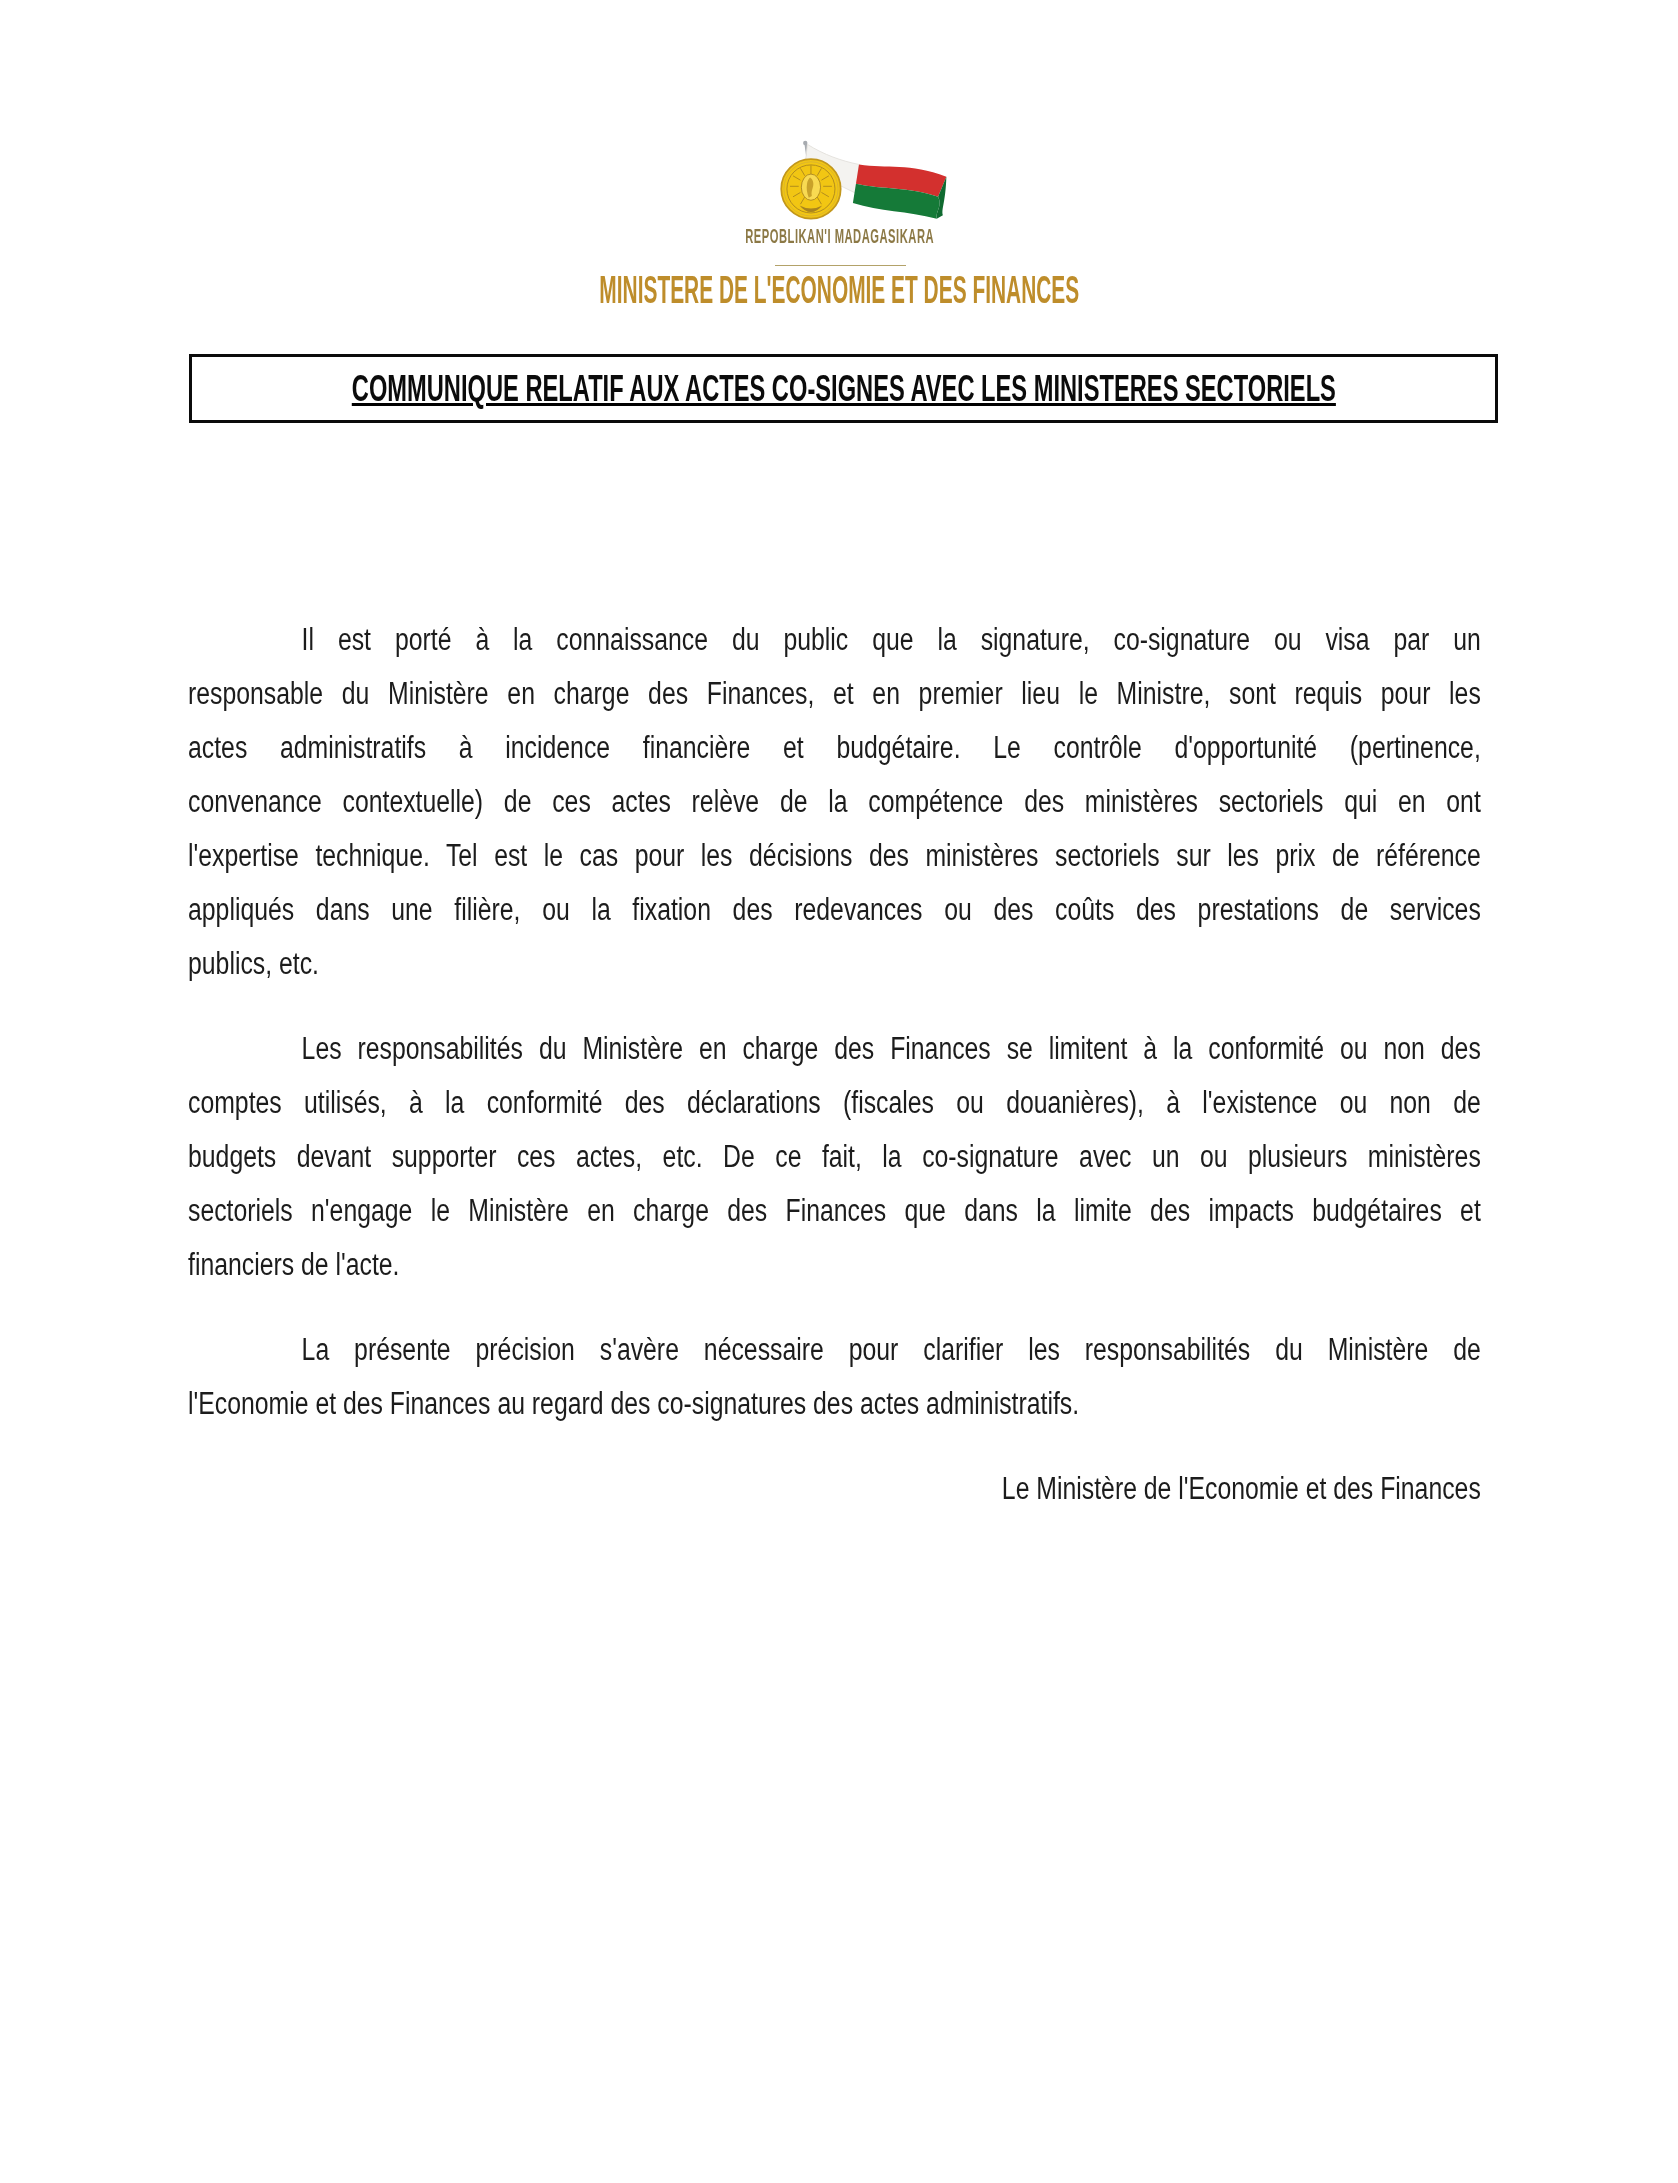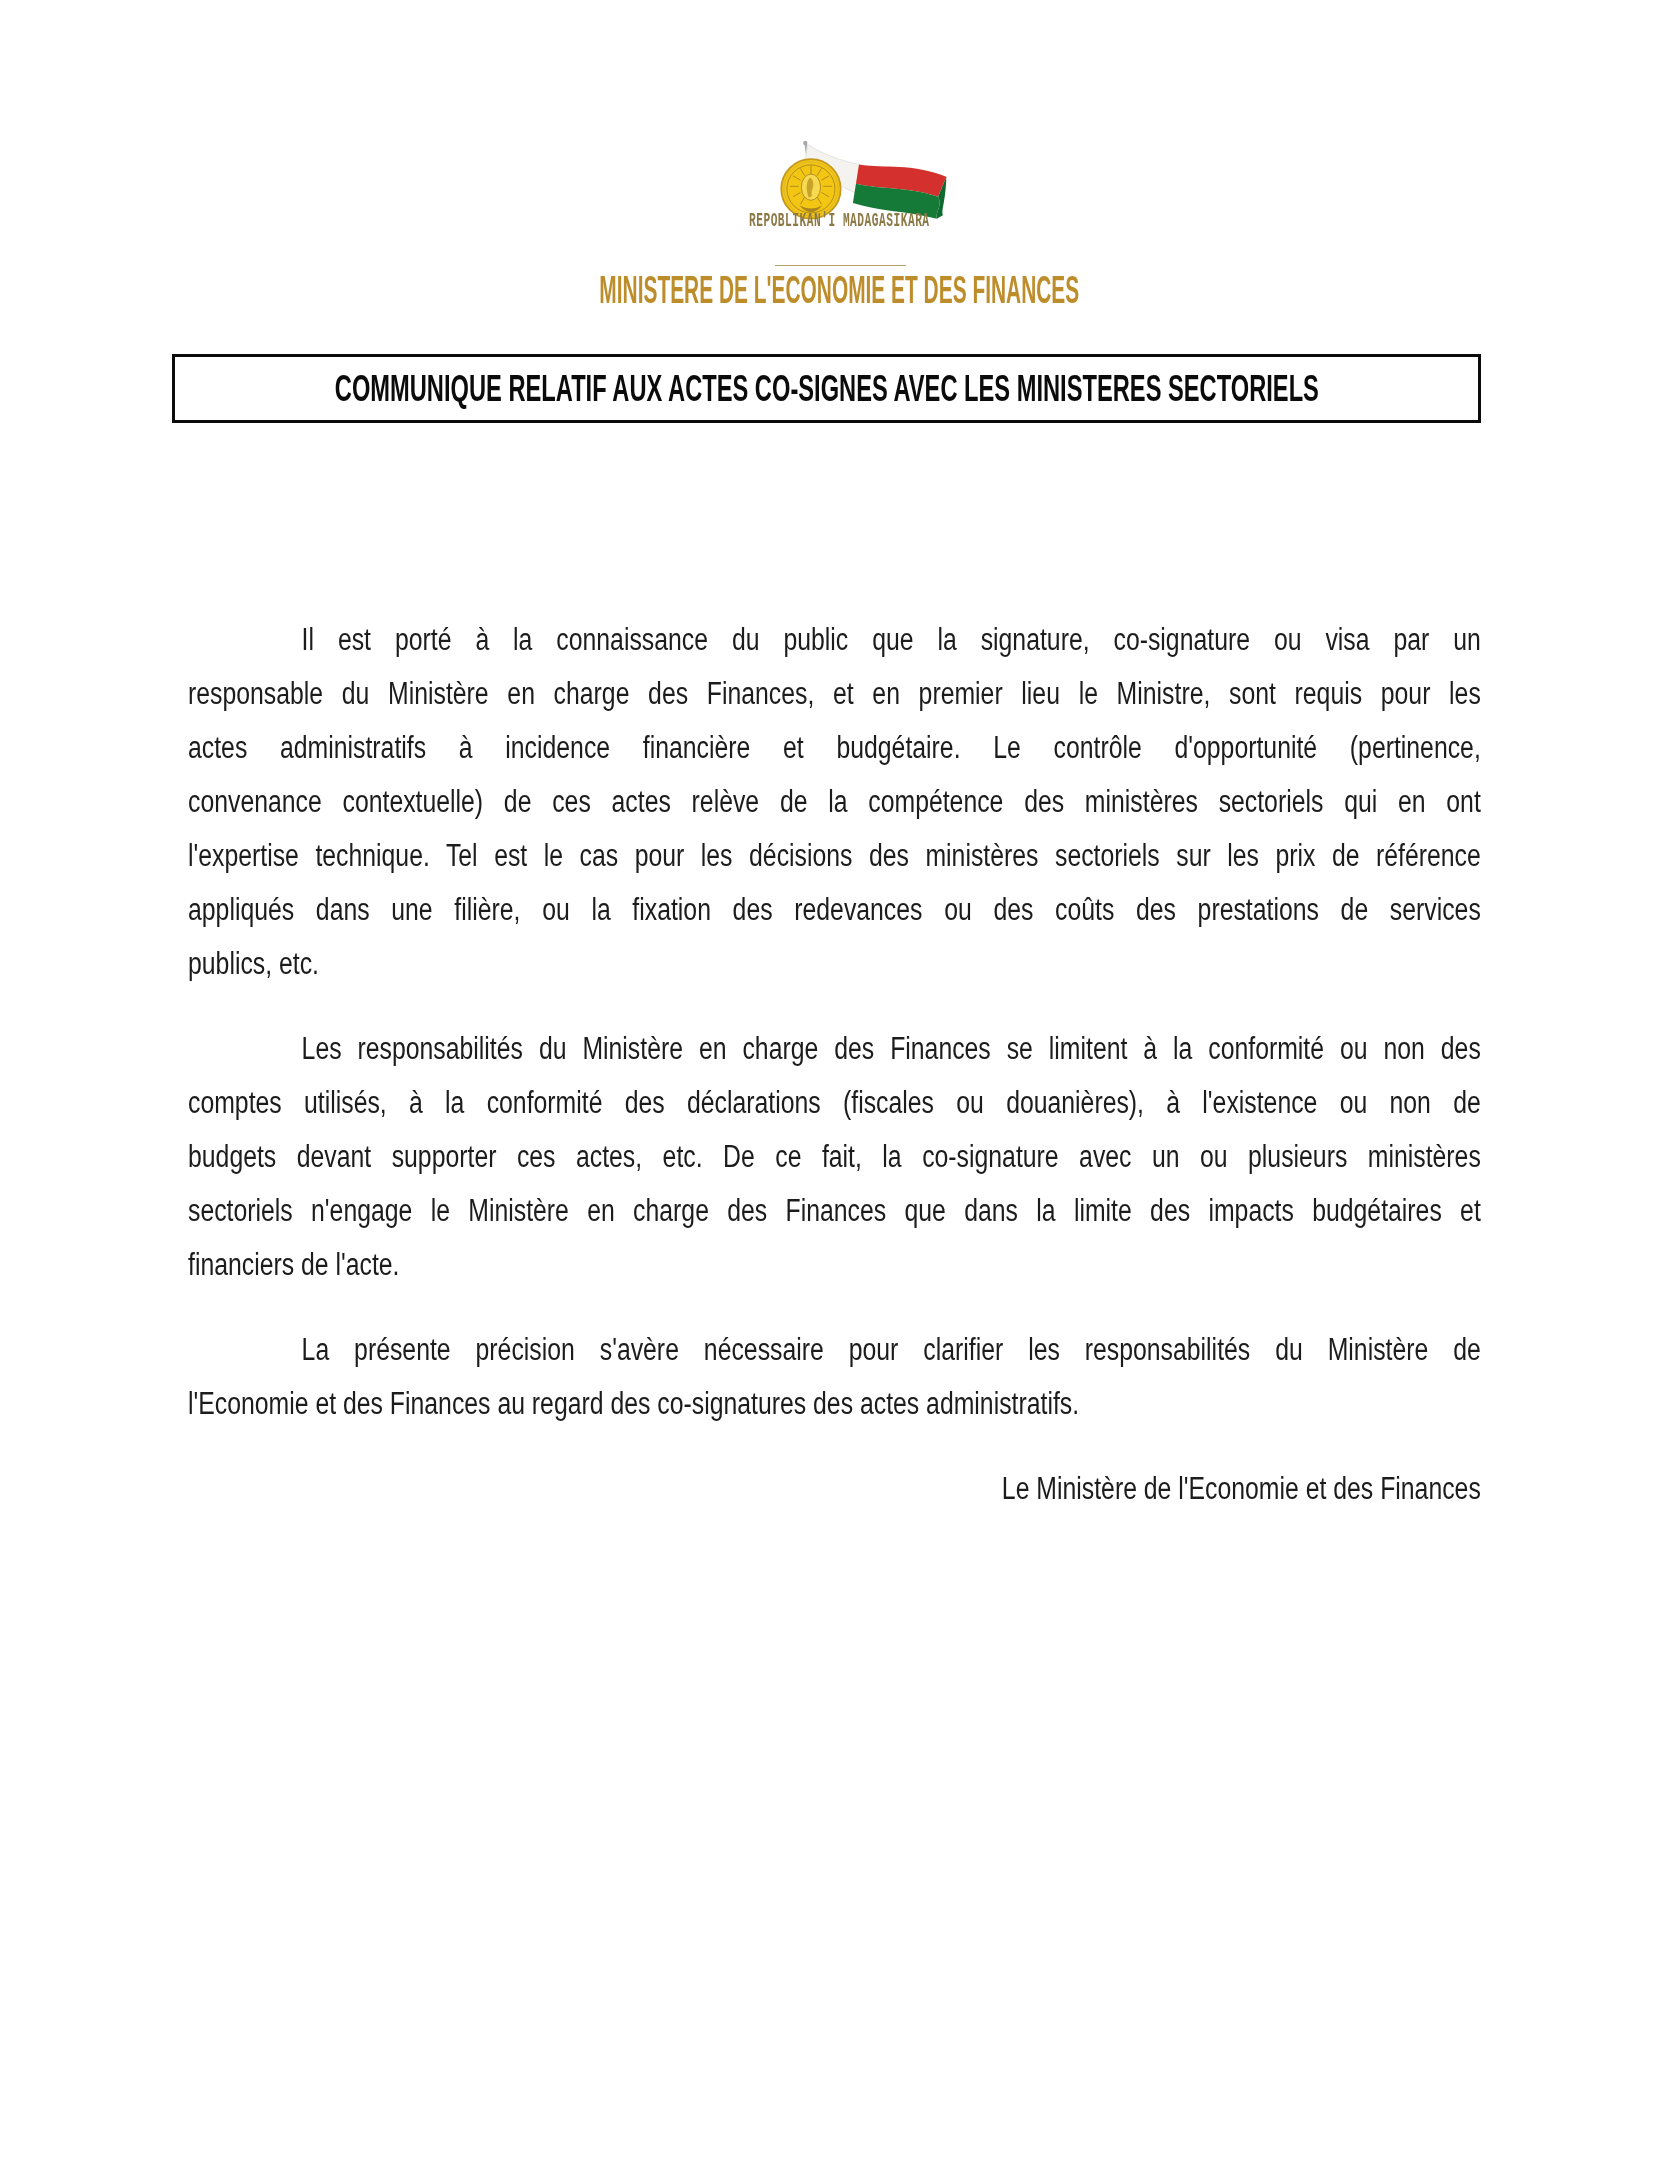--- a/index.html
+++ b/index.html
@@ -29,21 +29,21 @@
   
   .emblem {
     position: absolute;
     top: 140px;
     left: 50%;
     margin-left: -86px;
     width: 210px;
     height: 83px;
   }
 
-  .republic { top: 209px; font-family: Liberation Mono, monospace; }
+  .republic { top: 225px; }
   .republic .scale-span {
     font-size: 20px;
     font-weight: 700;
     letter-spacing: 0.9px;
     color: #8c7946;
     transform: scaleX(0.56);
   }
 
   .motto { top: 242px; }
   .motto .scale-span {
@@ -68,29 +68,30 @@
     font-size: 38px;
     font-weight: 700;
     color: #be8d2b;
     transform: scaleX(0.55);
   }
 
   
   .subject-box {
     position: absolute;
     top: 354px;
-    left: 172px;
+    left: 189px;
     width: 1309px;
     height: 69px;
     box-sizing: border-box;
     border: 3.9px solid #0b0b0b;
     background: #ffffff;
     display: flex;
     align-items: center;
     justify-content: center;
+    text-decoration: underline;
   }
   .subject-box .scale-span {
     font-size: 37px;
     font-weight: 700;
     color: #0b0b0b;
     transform: scaleX(0.64);
   }
 
   
   .body-text {

